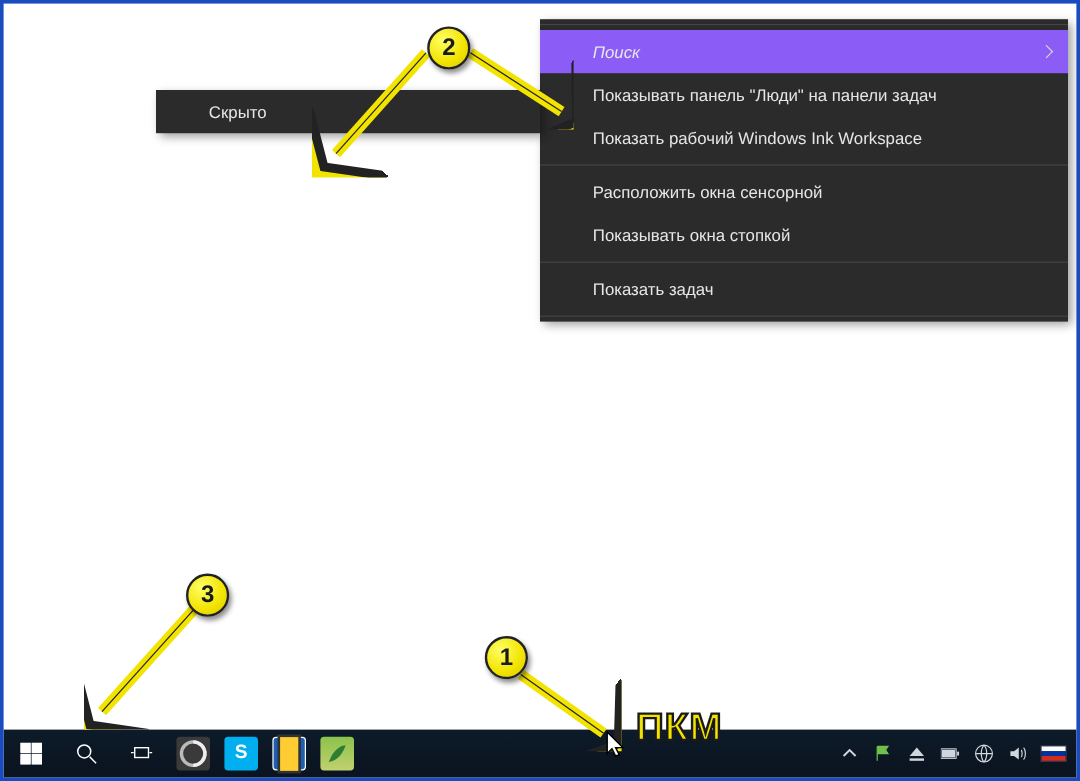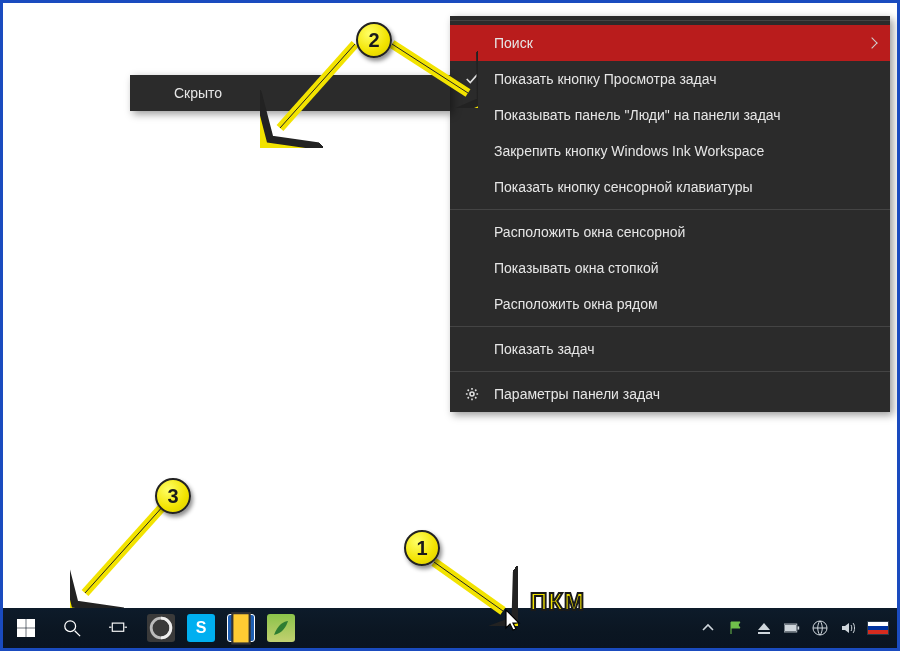--- a/index.html
+++ b/index.html
@@ -61,21 +61,21 @@
   }
   .menu-main { left: 450px; top: 16px; width: 440px; }
   .menu-sub  { left: 130px; top: 75px; width: 320px; }
   .mi {
     display: flex; align-items: center;
     height: 36px;
     padding: 0 18px 0 44px;
     position: relative;
   }
   .mi.tall { height: 40px; }
-  .mi.highlight { background: #b91c1c; }
+  .mi.highlight { background: #8b5cf6; font-style: italic; }
   .mi .chev {
     position: absolute; right: 14px; top: 50%; transform: translateY(-50%);
     width: 8px; height: 8px;
     border-top: 1.5px solid #d0d0d0; border-right: 1.5px solid #d0d0d0;
     transform: translateY(-50%) rotate(45deg);
   }
   .mi .lead {
     position: absolute; left: 14px; top: 50%; transform: translateY(-50%);
     width: 16px; height: 16px; display:flex; align-items:center; justify-content:center;
   }
@@ -89,21 +89,21 @@
     background: radial-gradient(circle at 35% 30%, #ffff66, #f2e300 60%, #d7c900);
     border: 2px solid #222;
     box-shadow: 2px 3px 4px rgba(0,0,0,.45);
     display:flex; align-items:center; justify-content:center;
     font-weight: 800; font-size: 20px; color:#1a1a1a;
     z-index: 50;
   }
   .arrow { position:absolute; z-index:49; pointer-events:none; }
   .pkm-label {
     position: absolute;
-    font-weight: 900; font-size: 24px;
+    font-weight: 900; font-size: 32px;
     color: #f2e300;
     -webkit-text-stroke: 2px #1a1a1a;
     letter-spacing: 1px;
     z-index: 52;
   }
   .cursor {
     position: absolute; z-index: 51;
     width: 18px; height: 24px;
   }
 </style>
@@ -112,66 +112,43 @@
 
 <div class="menu menu-main">
   <div class="sep"></div>
 
   <div class="mi highlight">
     <span>Поиск</span>
     <span class="chev"></span>
   </div>
 
   <div class="mi">
-    <span class="lead">
-      <svg viewBox="0 0 16 16">
-          <polyline points="2,8 6,12 14,3"></polyline>
-        </svg>
-    </span>
-    <span>Показать кнопку Просмотра задач</span>
-  </div>
-  <div class="mi">
     <span>Показывать панель "Люди" на панели задач</span>
   </div>
   <div class="mi">
-    <span>Закрепить кнопку Windows Ink Workspace</span>
-  </div>
-  <div class="mi">
-    <span>Показать кнопку сенсорной клавиатуры</span>
+    <span>Показать рабочий Windows Ink Workspace</span>
   </div>
 
   <div class="sep"></div>
 
   <div class="mi">
     <span>Расположить окна сенсорной</span>
   </div>
   <div class="mi">
     <span>Показывать окна стопкой</span>
   </div>
-  <div class="mi">
-    <span>Расположить окна рядом</span>
-  </div>
 
   <div class="sep"></div>
 
   <div class="mi">
     <span>Показать задач</span>
   </div>
 
   <div class="sep"></div>
 
-  <div class="mi">
-    <span class="lead">
-      <svg viewBox="0 0 16 16">
-          <circle cx="8" cy="8" r="2.3"></circle>
-          <path d="M8 1v2M8 13v2M1 8h2M13 8h2M3 3l1.4 1.4M11.6 11.6L13 13M13 3l-1.4 1.4M4.4 11.6L3 13"></path>
-        </svg>
-    </span>
-    <span>Параметры панели задач</span>
-  </div>
 </div>
 
 <div class="menu menu-sub">
   <div class="mi">
     <span>Скрыто</span>
   </div>
 </div>
 
 <div class="taskbar">
   <div class="tb-left">

